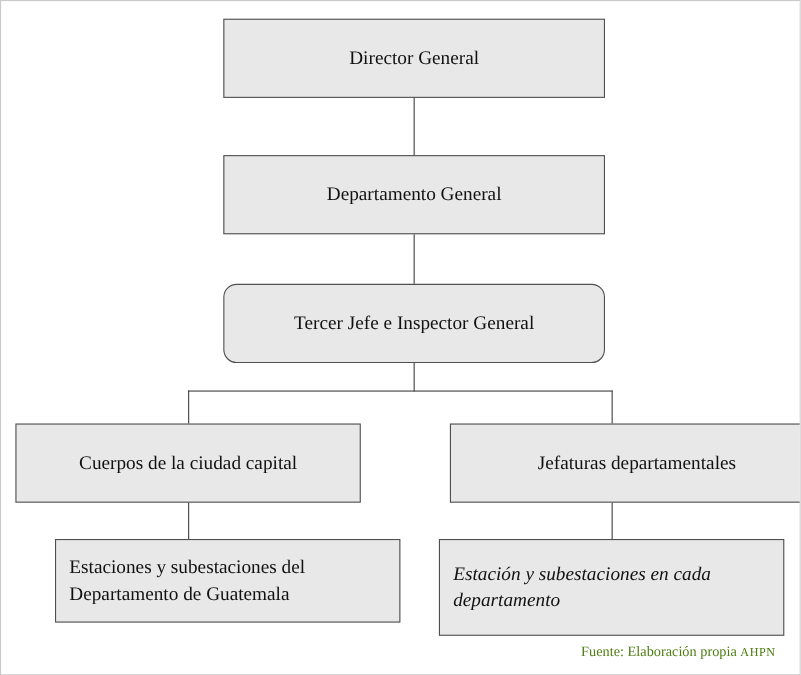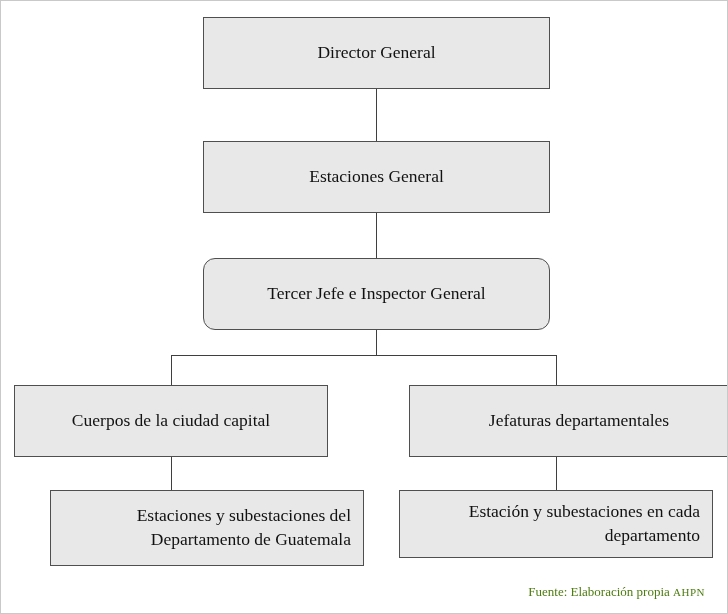--- a/index.html
+++ b/index.html
@@ -17,21 +17,21 @@
     overflow: hidden;
   }
   .node {
     position: absolute;
     box-sizing: border-box;
     background: #e8e8e8;
     border: 1px solid #4f4f4f;
     display: flex;
     align-items: center;
     justify-content: center;
-    text-align: right;
+    text-align: left;
     font-size: 17.5px;
     line-height: 1.35;
     color: #111111;
     padding: 4px 12px;
   }
   .line {
     position: absolute;
     background: #3f3f3f;
   }
   .footer {
@@ -52,21 +52,21 @@
 
 <div class="page">
 
   <div class="node" style="left:202px; top:16px; width:347px; height:72px;">
     <span>Director General</span>
   </div>
 
   <div class="line" style="left:375px; top:88px; width:1px; height:52px;"></div>
 
   <div class="node" style="left:202px; top:140px; width:347px; height:72px;">
-    <span>Estaciones General</span>
+    <span>Departamento General</span>
   </div>
 
   <div class="line" style="left:375px; top:212px; width:1px; height:45px;"></div>
 
   <div class="node" style="left:202px; top:257px; width:347px; height:72px;border-radius:12px;">
     <span>Tercer Jefe e Inspector General</span>
   </div>
 
   <div class="line" style="left:375px; top:329px; width:1px; height:26px;"></div>
   <div class="line" style="left:170px; top:354px; width:386px; height:1px;"></div>
@@ -81,21 +81,21 @@
     <span>Jefaturas departamentales</span>
   </div>
 
   <div class="line" style="left:170px; top:456px; width:1px; height:33px;"></div>
   <div class="line" style="left:555px; top:456px; width:1px; height:33px;"></div>
 
   <div class="node" style="left:13px; top:489px; width:314px; height:76px;margin-left:36px;">
     <span>Estaciones y subestaciones del Departamento de Guatemala</span>
   </div>
 
-  <div class="node" style="left:398px; top:489px; width:314px; height:68px;">
+  <div class="node" style="left:398px; top:489px; width:314px; height:88px;font-style:italic;">
     <span>Estación y subestaciones en cada departamento</span>
   </div>
 
   <div class="footer">
     <span>Fuente: Elaboración  propia</span>
     <span class="org">AHPN</span>
   </div>
 
 </div>
 

